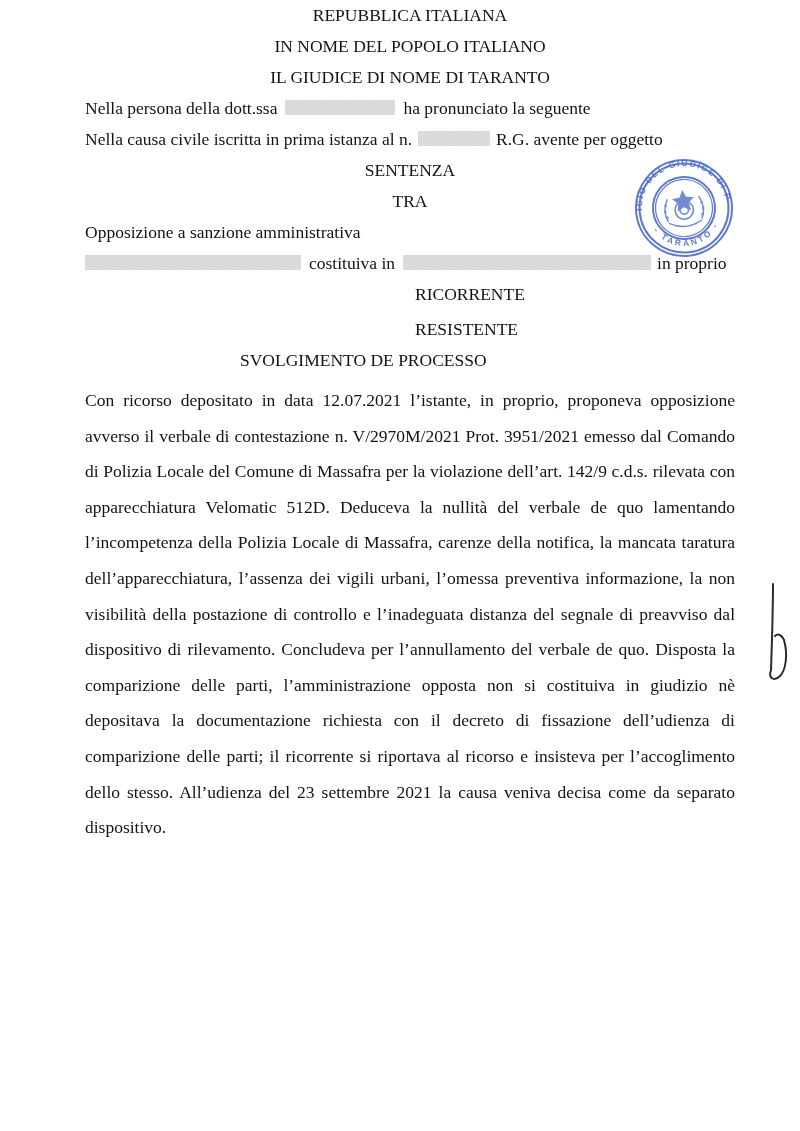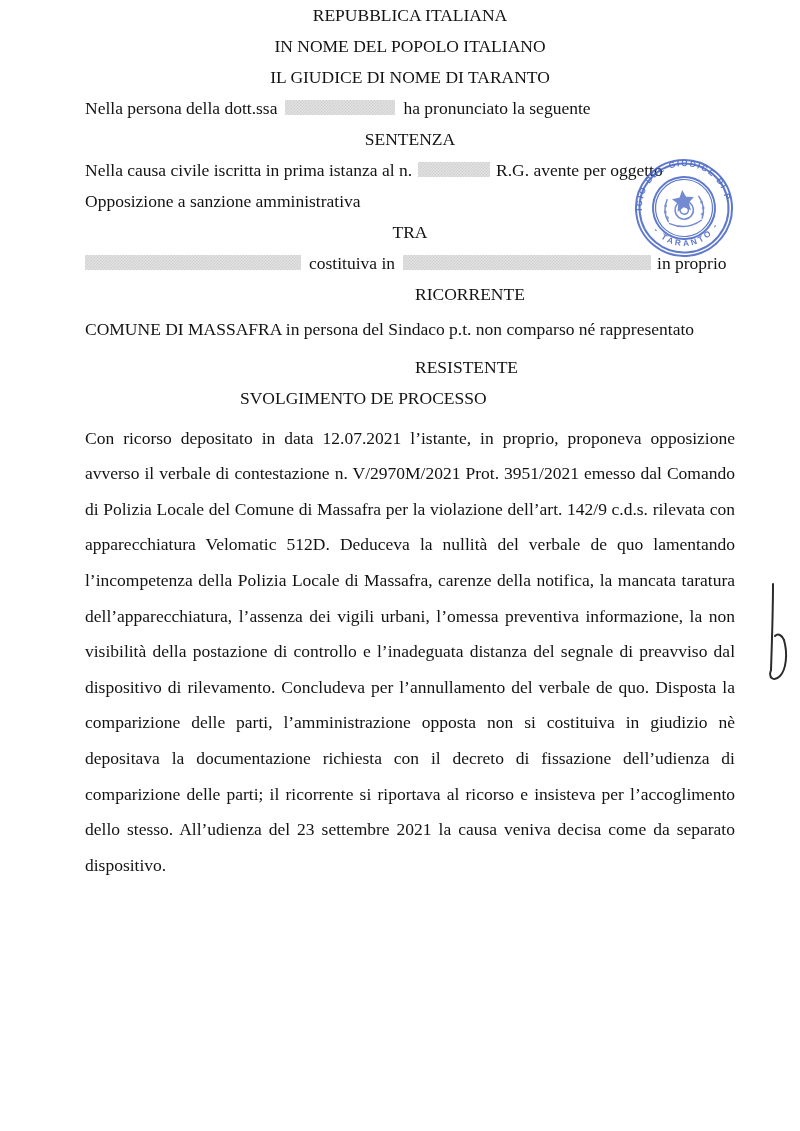--- a/index.html
+++ b/index.html
@@ -102,34 +102,33 @@
 <div id="page">
 
   <div class="doc">
 
     <div class="line center">REPUBBLICA ITALIANA</div>
     <div class="line center">IN NOME DEL POPOLO ITALIANO</div>
     <div class="line center">IL GIUDICE DI NOME DI TARANTO</div>
 
     <div class="line"><span>Nella persona della dott.ssa</span><span class="redact" style="width:110px;margin:0 8px;"></span><span>ha pronunciato la seguente</span></div>
 
+    <div class="line"><span>Nella causa civile iscritta in prima istanza al n.</span><span class="redact" style="width:72px;margin:0 6px;"></span><span>R.G. avente per oggetto</span></div>
+
     <div class="line center">SENTENZA</div>
 
-    <div class="line"><span>Nella causa civile iscritta in prima istanza al n.</span><span class="redact" style="width:72px;margin:0 6px;"></span><span>R.G. avente per oggetto</span></div>
+    <div class="line center">TRA</div>
 
     <div class="line">Opposizione a sanzione amministrativa</div>
-
-    <div class="line center">TRA</div>
 
     <div class="line"><span class="redact" style="width:216px;margin-right:8px;"></span><span>costituiva in</span><span class="redact" style="width:248px;margin:0 6px 0 8px;"></span><span>in proprio</span></div>
 
     <div class="line right-ish">RICORRENTE</div>
 
 
-    <div class="para" style="margin-top:2px;">COMUNE DI MASSAFRA in persona del Sindaco p.t. non comparso né rappresentato</div>
 
     <div class="line right-ish" style="margin-top:4px;">RESISTENTE</div>
 
     <div class="line indent-head">SVOLGIMENTO DE PROCESSO</div>
 
     <div class="para" style="margin-top:7px;">Con ricorso depositato in data 12.07.2021 l’istante, in proprio, proponeva opposizione avverso il verbale di contestazione n. V/2970M/2021 Prot. 3951/2021 emesso dal Comando di Polizia Locale del Comune di Massafra per la violazione dell’art. 142/9 c.d.s. rilevata con apparecchiatura Velomatic 512D. Deduceva la nullità del verbale de quo lamentando l’incompetenza della Polizia Locale di Massafra, carenze della notifica, la mancata taratura dell’apparecchiatura, l’assenza dei vigili urbani, l’omessa preventiva informazione, la non visibilità della postazione di controllo e l’inadeguata distanza del segnale di preavviso dal dispositivo di rilevamento. Concludeva per l’annullamento del verbale de quo. Disposta la comparizione delle parti, l’amministrazione opposta non si costituiva in giudizio nè depositava la documentazione richiesta con il decreto di fissazione dell’udienza di comparizione delle parti; il ricorrente si riportava al ricorso e insisteva per l’accoglimento dello stesso. All’udienza del 23 settembre 2021 la causa veniva decisa come da separato dispositivo.</div>
 
   </div>
 
   <svg id="stamp" viewBox="0 0 112 112">

